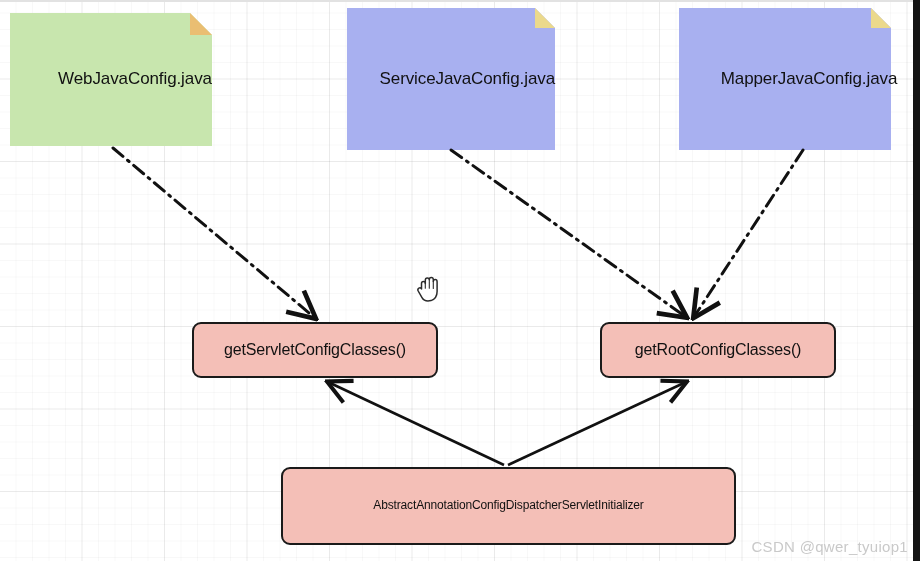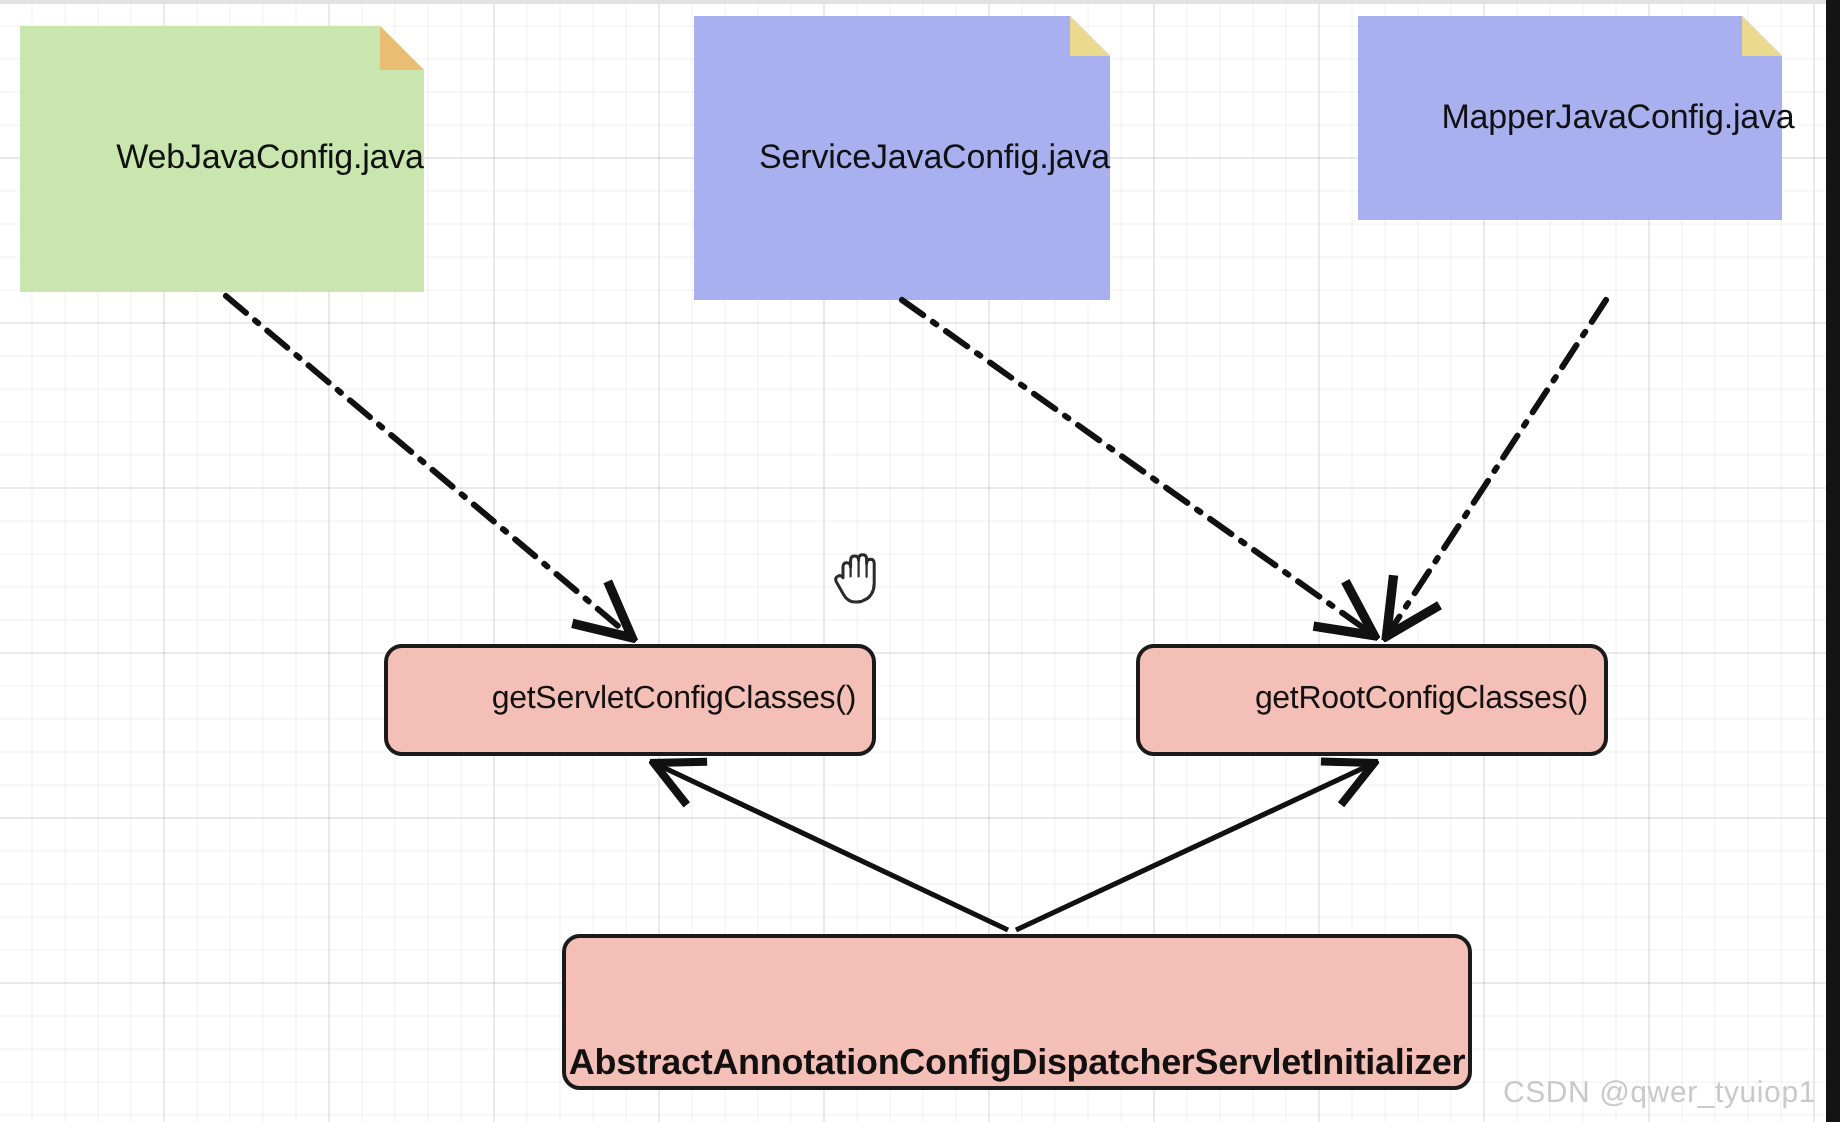--- a/index.html
+++ b/index.html
@@ -83,34 +83,33 @@
 
   
   .pbox {
     position: absolute;
     box-sizing: border-box;
     background: #f4bfb7;
     border: 2.5px solid #1a1a1a;
     border-radius: 9px;
     display: flex;
     align-items: center;
-    justify-content: flex-end;
+    justify-content: center;
     text-align: center;
     color: #111111;
     z-index: 6;
   }
   .pbox .pbox-label {
     font-size: 16px;
     line-height: 1.28;
     letter-spacing: -0.15px;
     padding: 0 8px;
   }
   .pbox-wide .pbox-label {
-    font-size: 18px;
-    font-weight: bold;
+    font-size: 12px;
   }
 
   
   #edges {
     position: absolute;
     left: 0;
     top: 0;
     width: 920px;
     height: 561px;
     z-index: 4;
@@ -184,31 +183,31 @@
     <div class="fold"></div>
     <span class="note-label">WebJavaConfig.java</span>
   </div>
 
   <div class="note note-blue" style="left:347px; top:8px; width:208px; height:142px;justify-content:flex-end;">
     <div class="note-body"></div>
     <div class="fold"></div>
     <span class="note-label">ServiceJavaConfig.java</span>
   </div>
 
-  <div class="note note-blue" style="left:679px; top:8px; width:212px; height:102px;">
+  <div class="note note-blue" style="left:679px; top:8px; width:212px; height:142px;">
     <div class="note-body"></div>
     <div class="fold"></div>
     <span class="note-label">MapperJavaConfig.java</span>
   </div>
 
   <div class="pbox" style="left:192px; top:322px; width:246px; height:56px;">
     <span class="pbox-label">getServletConfigClasses()</span>
   </div>
 
-  <div class="pbox" style="left:568px; top:322px; width:236px; height:56px;">
+  <div class="pbox" style="left:600px; top:322px; width:236px; height:56px;">
     <span class="pbox-label">getRootConfigClasses()</span>
   </div>
 
   <div class="pbox pbox-wide" style="left:281px; top:467px; width:455px; height:78px; flex-direction:column; gap:2px;">
     <span class="pbox-label">AbstractAnnotationConfigDispatcherServletInitializer</span>
   </div>
 
   <svg id="cursor" style="left:414px; top:272px;" width="32" height="34" viewBox="0 0 32 34" xmlns="http://www.w3.org/2000/svg">
     <path d="M7.5 16.5 L7.5 11.5 Q7.5 9.4 9.4 9.4 Q11.3 9.4 11.3 11.5
              L11.3 8.2 Q11.3 6.0 13.3 6.0 Q15.3 6.0 15.3 8.2

